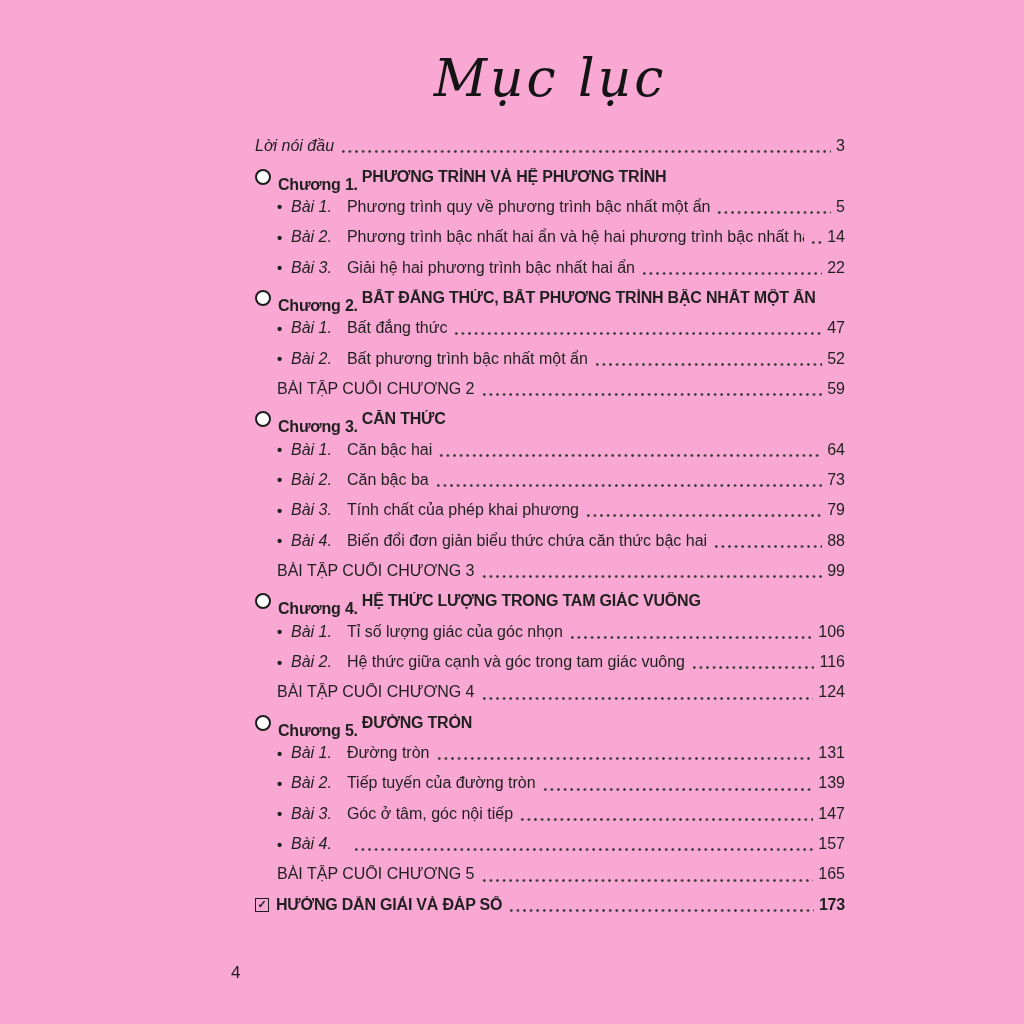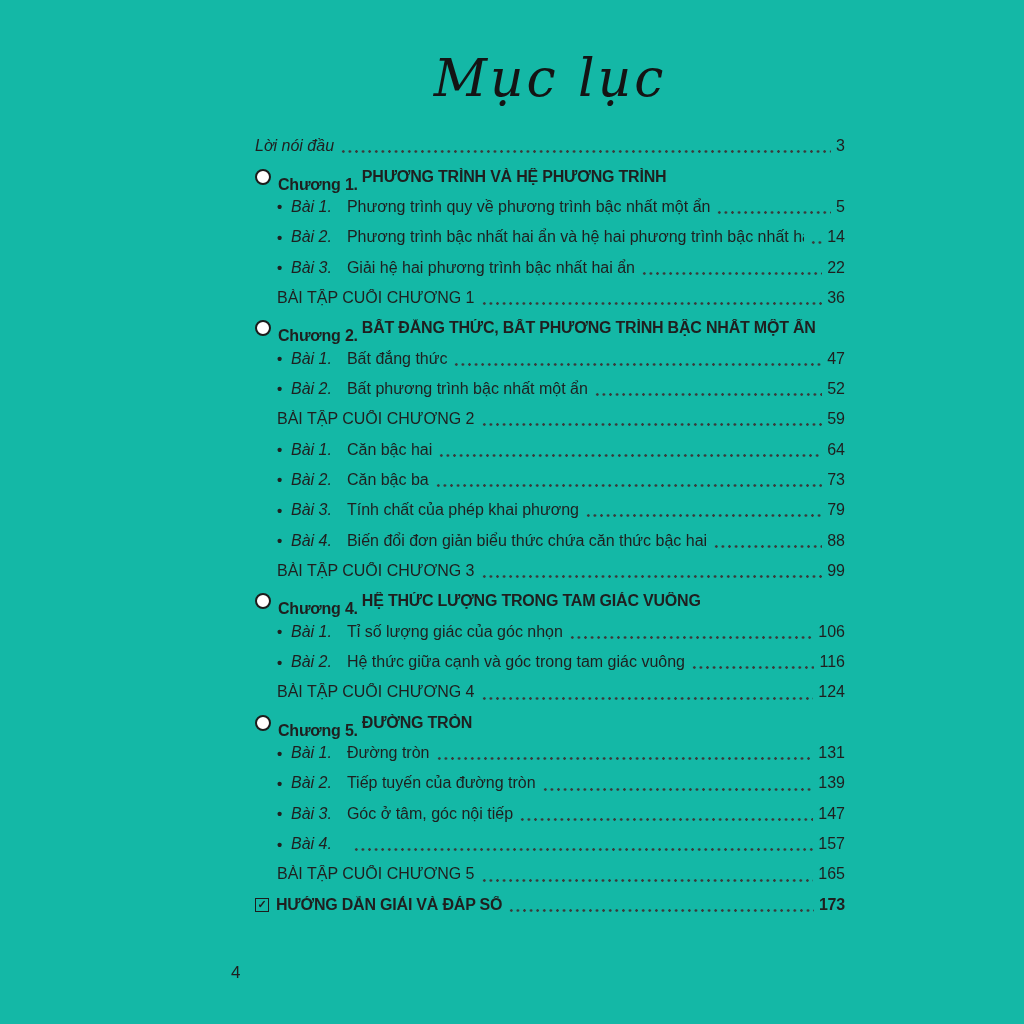--- a/index.html
+++ b/index.html
@@ -11,21 +11,21 @@
     width: 1024px;
     height: 1024px;
     position: relative;
     font-family: "Liberation Sans", sans-serif;
     color: #1f1f1f;
     overflow: hidden;
   }
   .sheet {
     position: absolute;
     inset: 0;
-    background: #14b8a6;
+    background: #f9a8d4;
   }
   .toc-title {
     position: absolute;
     top: 48px;
     left: 255px;
     width: 590px;
     text-align: center;
     font-family: "DejaVu Serif", serif;
     font-style: italic;
     font-weight: 500;
@@ -139,25 +139,20 @@
         <span class="leader"></span>
         <span class="pagenum">14</span>
       </div>
       <div class="row lesson">
         <span class="icon-bullet">•</span>
         <span class="label">Bài 3.</span>
         <span class="text">Giải hệ hai phương trình bậc nhất hai ẩn</span>
         <span class="leader"></span>
         <span class="pagenum">22</span>
       </div>
-      <div class="row review">
-        <span class="text">BÀI TẬP CUỐI CHƯƠNG 1</span>
-        <span class="leader"></span>
-        <span class="pagenum">36</span>
-      </div>
       <div class="row chapter">
         <span class="icon-circle"></span>
         <span class="label">Chương 2.</span>
         <span class="text">BẤT ĐẲNG THỨC, BẤT PHƯƠNG TRÌNH BẬC NHẤT MỘT ẨN</span>
       </div>
       <div class="row lesson">
         <span class="icon-bullet">•</span>
         <span class="label">Bài 1.</span>
         <span class="text">Bất đẳng thức</span>
         <span class="leader"></span>
@@ -167,20 +162,25 @@
         <span class="icon-bullet">•</span>
         <span class="label">Bài 2.</span>
         <span class="text">Bất phương trình bậc nhất một ẩn</span>
         <span class="leader"></span>
         <span class="pagenum">52</span>
       </div>
       <div class="row review">
         <span class="text">BÀI TẬP CUỐI CHƯƠNG 2</span>
         <span class="leader"></span>
         <span class="pagenum">59</span>
+      </div>
+      <div class="row chapter">
+        <span class="icon-circle"></span>
+        <span class="label">Chương 3.</span>
+        <span class="text">CĂN THỨC</span>
       </div>
       <div class="row lesson">
         <span class="icon-bullet">•</span>
         <span class="label">Bài 1.</span>
         <span class="text">Căn bậc hai</span>
         <span class="leader"></span>
         <span class="pagenum">64</span>
       </div>
       <div class="row lesson">
         <span class="icon-bullet">•</span>

